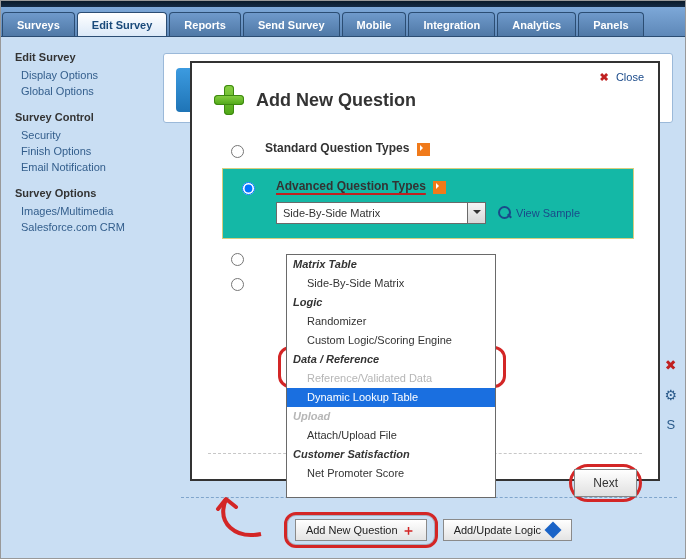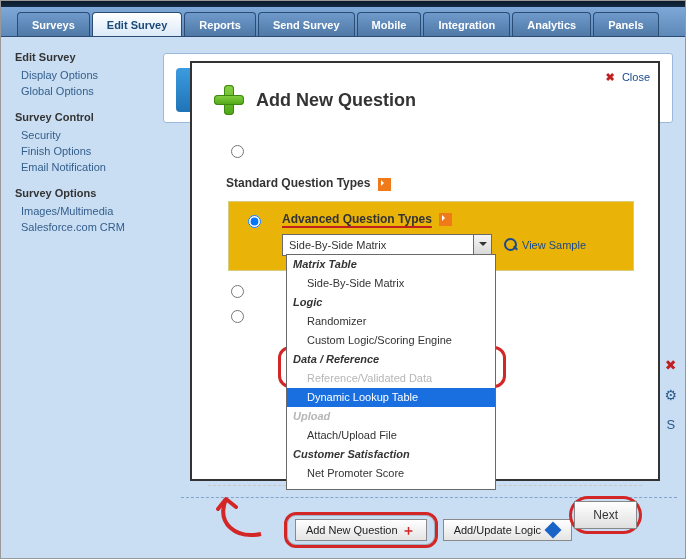--- a/index.html
+++ b/index.html
@@ -17,21 +17,21 @@
   .topbar {
     height: 6px;
     background: linear-gradient(#0a1a2a,#142a44);
   }
   .tabs {
     display: flex;
     background: linear-gradient(#7da8d8,#5e88b8);
     border-bottom: 1px solid #2b4d73;
     height: 30px;
     align-items: flex-end;
-    padding: 0 16px;
+    padding: 0 1px;
   }
   .tab {
     padding: 6px 14px 5px;
     margin-right: 2px;
     border: 1px solid #2b4d73;
     border-bottom: none;
     border-radius: 4px 4px 0 0;
     background: linear-gradient(#6f9acb,#4f78a6);
     color: #fff;
     font-weight: bold;
@@ -173,21 +173,21 @@
     top: 60px;
     width: 470px;
     height: 420px;
     background: #fff;
     border: 2px solid #333;
     z-index: 50;
     padding: 12px 16px 12px 16px;
   }
   .dlgclose {
     position: absolute;
-    right: 8px;
+    right: 14px;
     top: 8px;
     color: #1a4a8a;
     font-size: 11px;
     cursor: pointer;
   }
   .dlgclose .x { color:#c02020; font-weight:bold; margin-right:4px;}
   .dlgtitle {
     display: flex;
     align-items: center;
     gap: 10px;
@@ -204,38 +204,37 @@
     border-radius:4px; box-shadow: inset 0 0 0 1px #3d8810;
   }
   .bigplus::before { left:12px; top:2px; width:10px; height:30px;}
   .bigplus::after  { left:2px; top:12px; width:30px; height:10px;}
   .optrow {
     display:flex;
     align-items:flex-start;
     gap: 18px;
     padding: 6px 8px 6px 18px;
     margin: 4px 0;
-    flex-direction: column;
   }
   .optrow input[type=radio]{ margin-top:4px;}
   .opttitle { font-weight:bold; color:#333; font-size:12px;}
   .orangesq {
     display:inline-block; width:13px;height:13px;
     background:#f07a1a; margin-left:4px; vertical-align:middle;
     position:relative;
   }
   .orangesq::after{
     content:""; position:absolute; left:3px; top:2px;
     border:3px solid transparent; border-left-color:#fff;
   }
   .advbox {
-    background: #eab308;
+    background: #14b8a6;
     border:1px solid #d6ce7e;
     padding: 10px 14px 14px 14px;
-    margin: 2px 8px 8px 20px;
+    margin: 2px 8px 8px 14px;
   }
   .advrow {
     display:flex; align-items:flex-start; gap:18px;
   }
   .advinner { flex:1; }
   .advtitle { font-weight:bold; color:#333; font-size:12px; text-decoration: underline; text-decoration-color:#c02020; text-decoration-thickness:2px; text-underline-offset:3px;}
   .selwrap { display:flex; align-items:center; gap:12px; margin-top:8px;}
   .selbox {
     width: 210px; height:22px; border:1px solid #6a6a6a;
     background:#fff; display:flex; align-items:center;
@@ -258,21 +257,21 @@
   .ddl {
     position:absolute;
     left: 94px;
     top: 191px;
     width: 210px;
     background:#fff;
     border:1px solid #6a6a6a;
     z-index:5;
     font-size:11px;
     line-height:17px;
-    padding-bottom:6px;
+    padding-bottom:14px;
   }
   .ddl .grp { font-weight:bold; font-style:italic; color:#333; padding:1px 6px;}
   .ddl .opt { padding:1px 6px 1px 20px; color:#333;}
   .ddl .opt.sel { background:#1a6fe0; color:#fff;}
   .ddl .opt.fade { color:#b6b6b6;}
   .redframe {
     position:absolute;
     border:3px solid #d32626;
     border-radius:12px;
     pointer-events:none;

